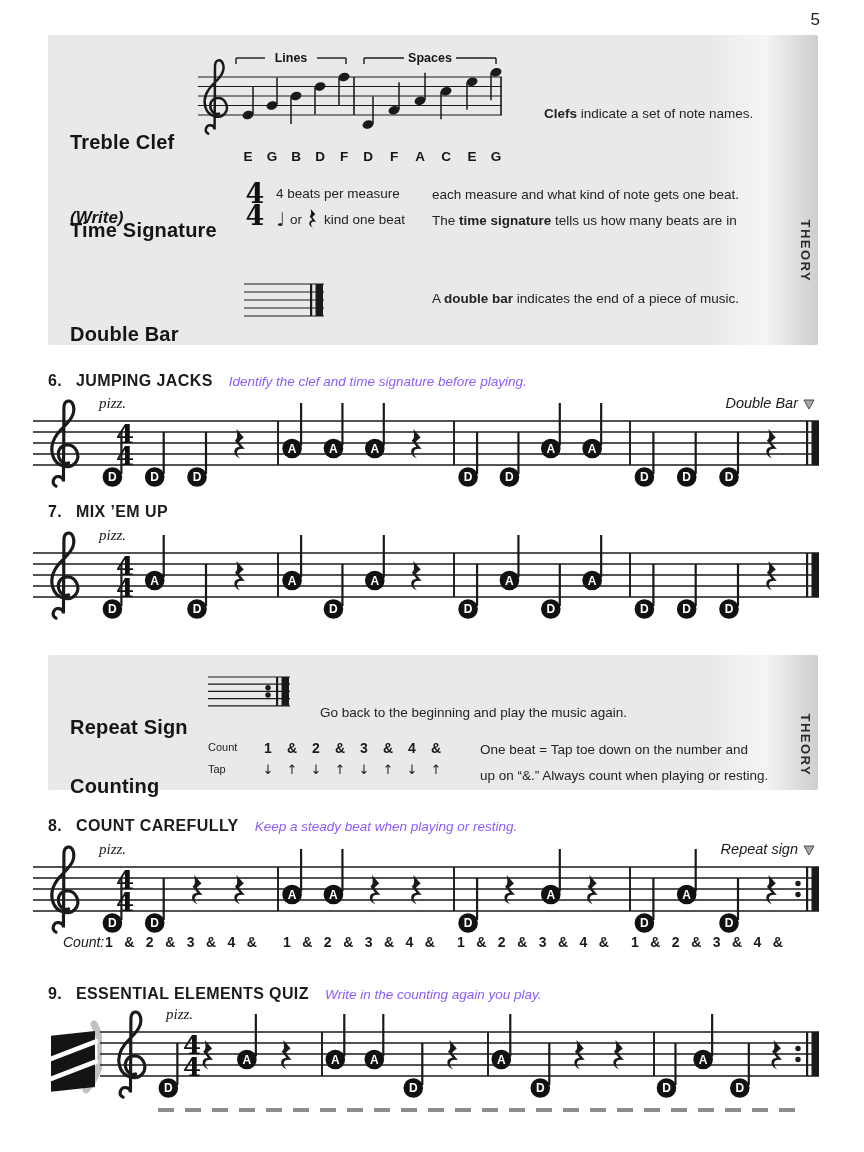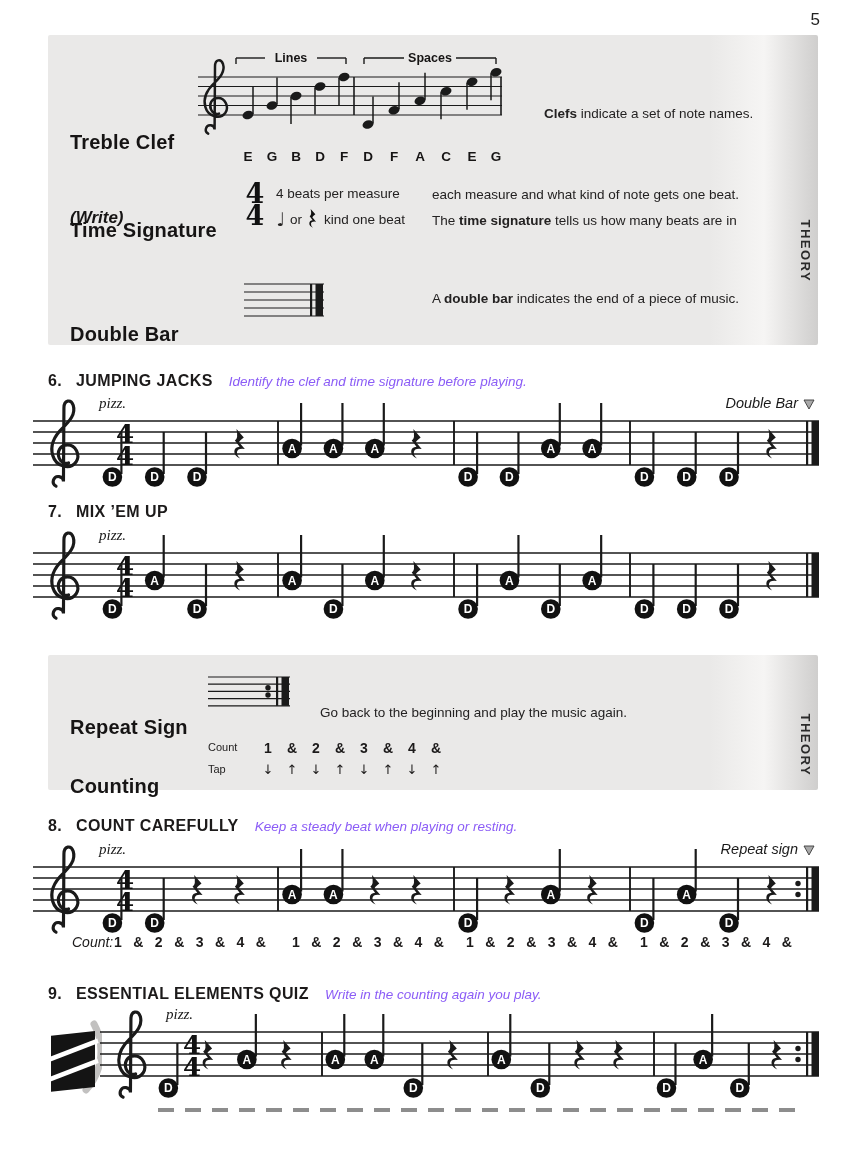--- a/index.html
+++ b/index.html
@@ -46,21 +46,21 @@
   .beat-row span { display:inline-block; width:24px; text-align:center; font-weight:bold; font-size:14px; }
   .tap-row span { font-family:"DejaVu Sans", sans-serif; font-weight:normal; font-size:13px; }
 
   
   .ex-header { display:flex; align-items:baseline; left:48px; }
   .ex-num { font-weight:bold; font-size:16px; letter-spacing:0.3px; }
   .ex-title { font-weight:bold; font-size:16px; letter-spacing:0.4px; margin-left:14px; }
   .ex-sub { font-style:italic; font-size:13.5px; margin-left:16px; color:#8b5cf6; }
 
   
-  #ex8-counts { left:48px; top:934px; width:790px; height:20px; }
+  #ex8-counts { left:39px; top:934px; width:790px; height:20px; }
   #ex8-counts .prefix { position:absolute; left:24px; top:0; font-style:italic; font-size:14px; font-weight:500; }
   .count-group { position:absolute; top:0; display:flex; width:152px; justify-content:space-between; }
   .count-group span { font-weight:bold; font-size:14px; }
 
   
   #dash-line { left:158px; top:1108px; width:648px; height:4px;
     background:repeating-linear-gradient(90deg,#8d8d8d 0 16px, transparent 16px 27px); }
 
   svg text { font-family:"Liberation Sans", sans-serif; }
   .sym-pizz { font-family:"Liberation Serif", serif; font-style:italic; font-size:15px; fill:#1a1a1a; }
@@ -409,20 +409,24 @@
   <div class="abs beat-row tap-row" id="tap-arrows" style="left:208px; top:107px;">
       <span>↓</span>
       <span>↑</span>
       <span>↓</span>
       <span>↑</span>
       <span>↓</span>
       <span>↑</span>
       <span>↓</span>
       <span>↑</span>
     </div>
+  <div class="abs caption cap-line" style="left:432px; top:82px;">
+    <div>One beat = Tap toe down on the number and</div>
+    <div>up on “&amp;.”  Always count when playing or resting.</div>
+  </div>
 </div>
 
 <div class="abs ex-header" style="top:817px;">
   <span class="ex-num">8.</span>
   <span class="ex-title">COUNT CAREFULLY</span>
   <span class="ex-sub">Keep a steady beat when playing or resting.</span>
 </div>
 <svg class="abs" style="left:33px; top:841px;" width="787" height="100" viewBox="0 0 787 100">
     <line x1="0" y1="26" x2="786" y2="26" stroke="#1a1a1a" stroke-width="1.3"></line>
     <line x1="0" y1="37" x2="786" y2="37" stroke="#1a1a1a" stroke-width="1.3"></line>

